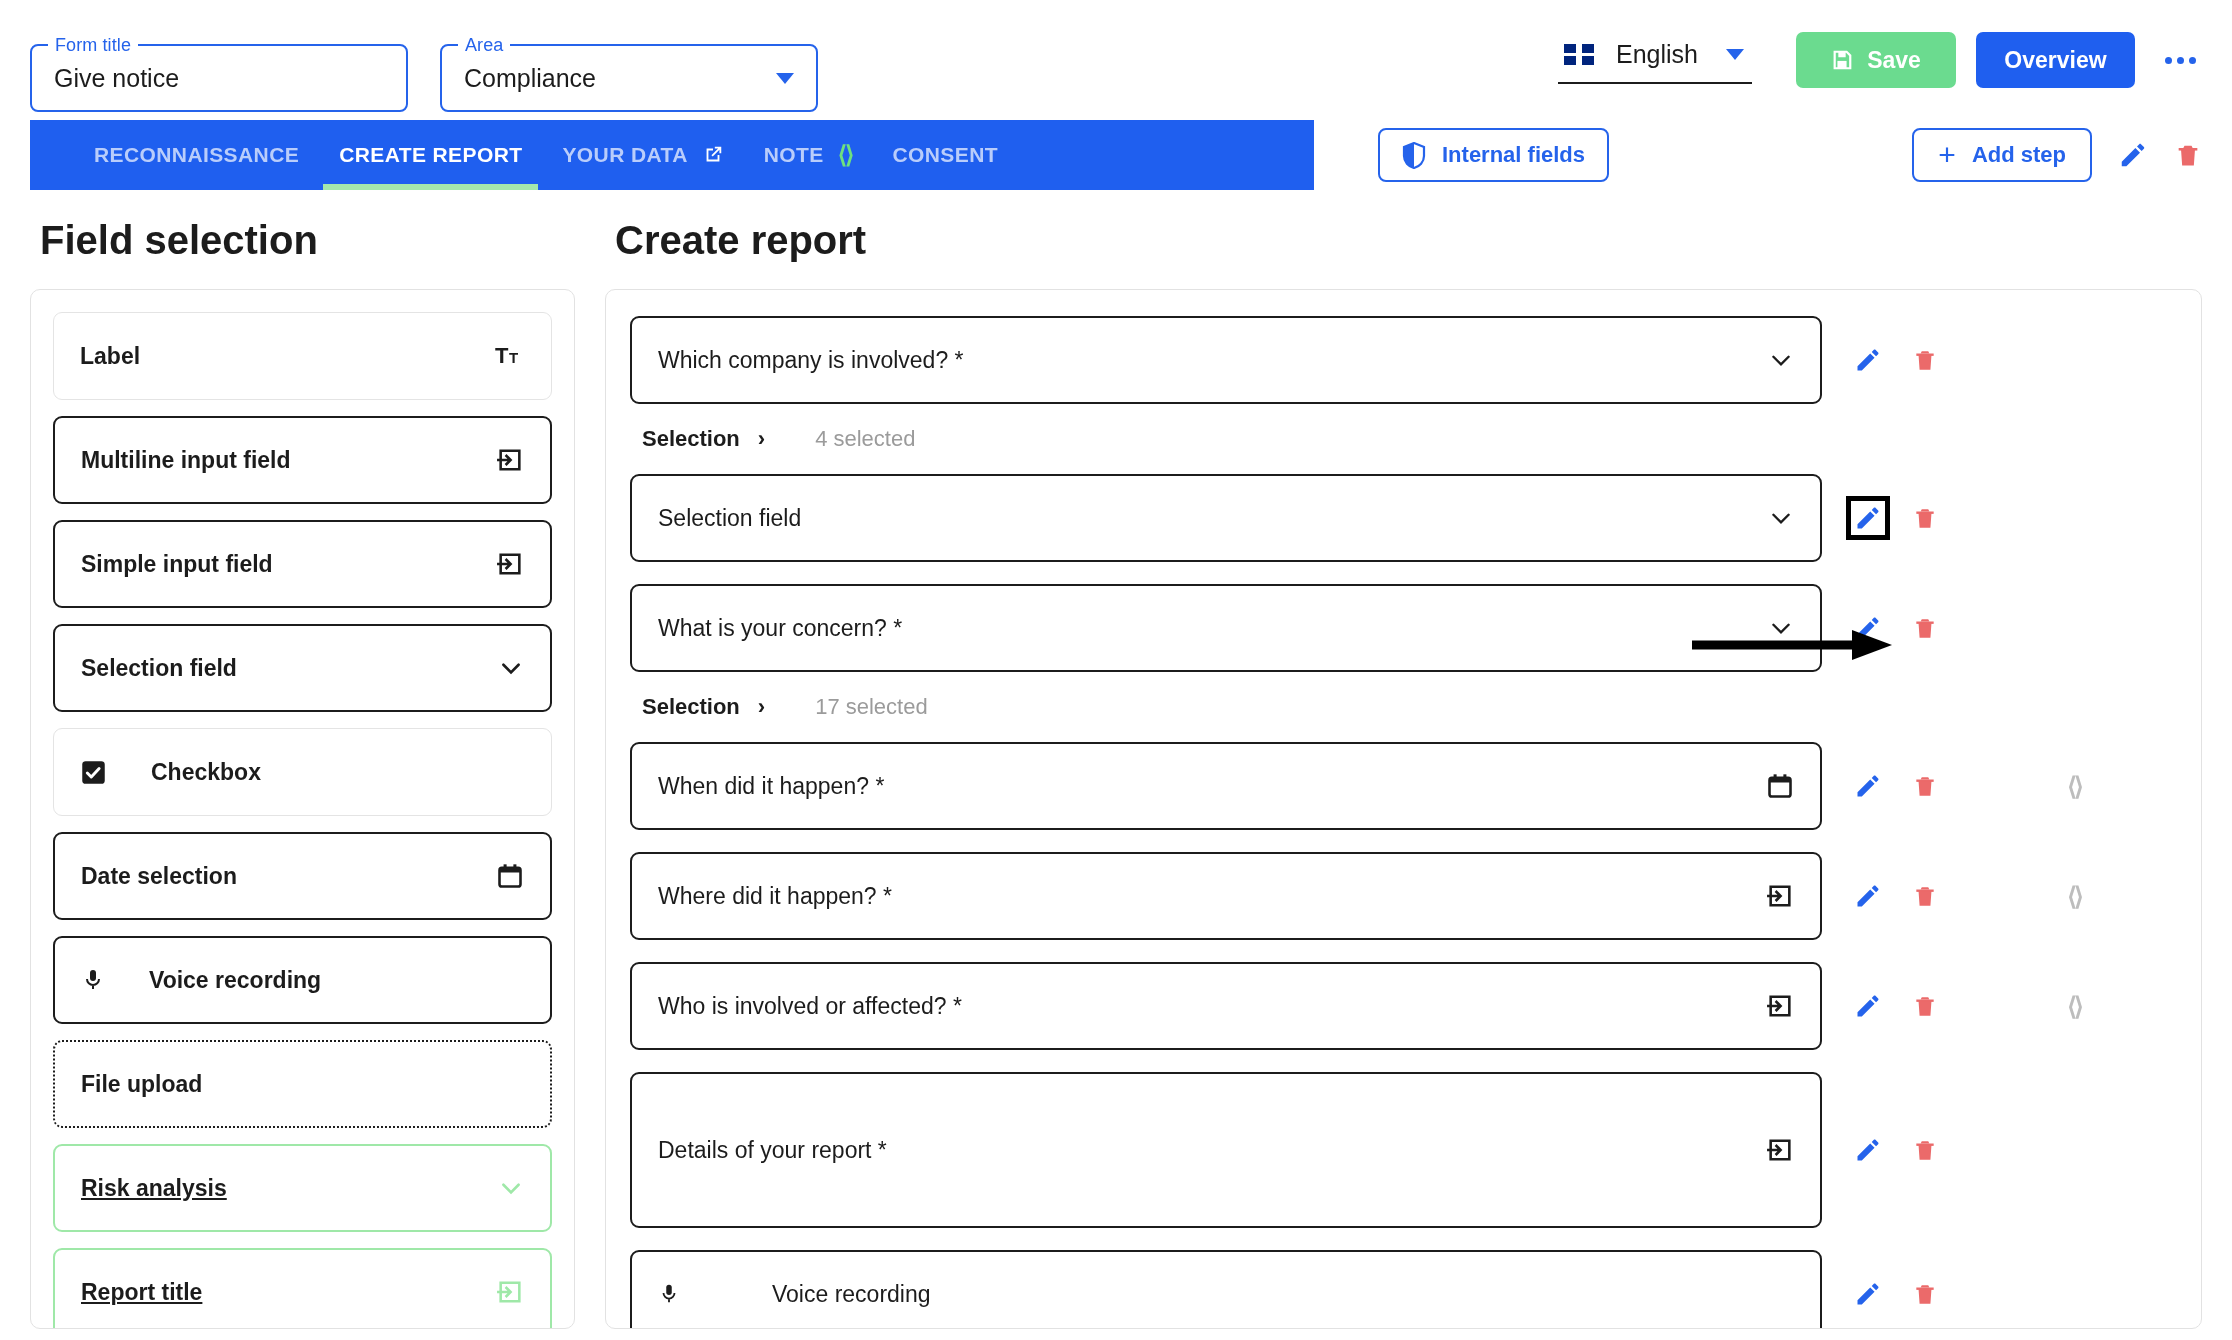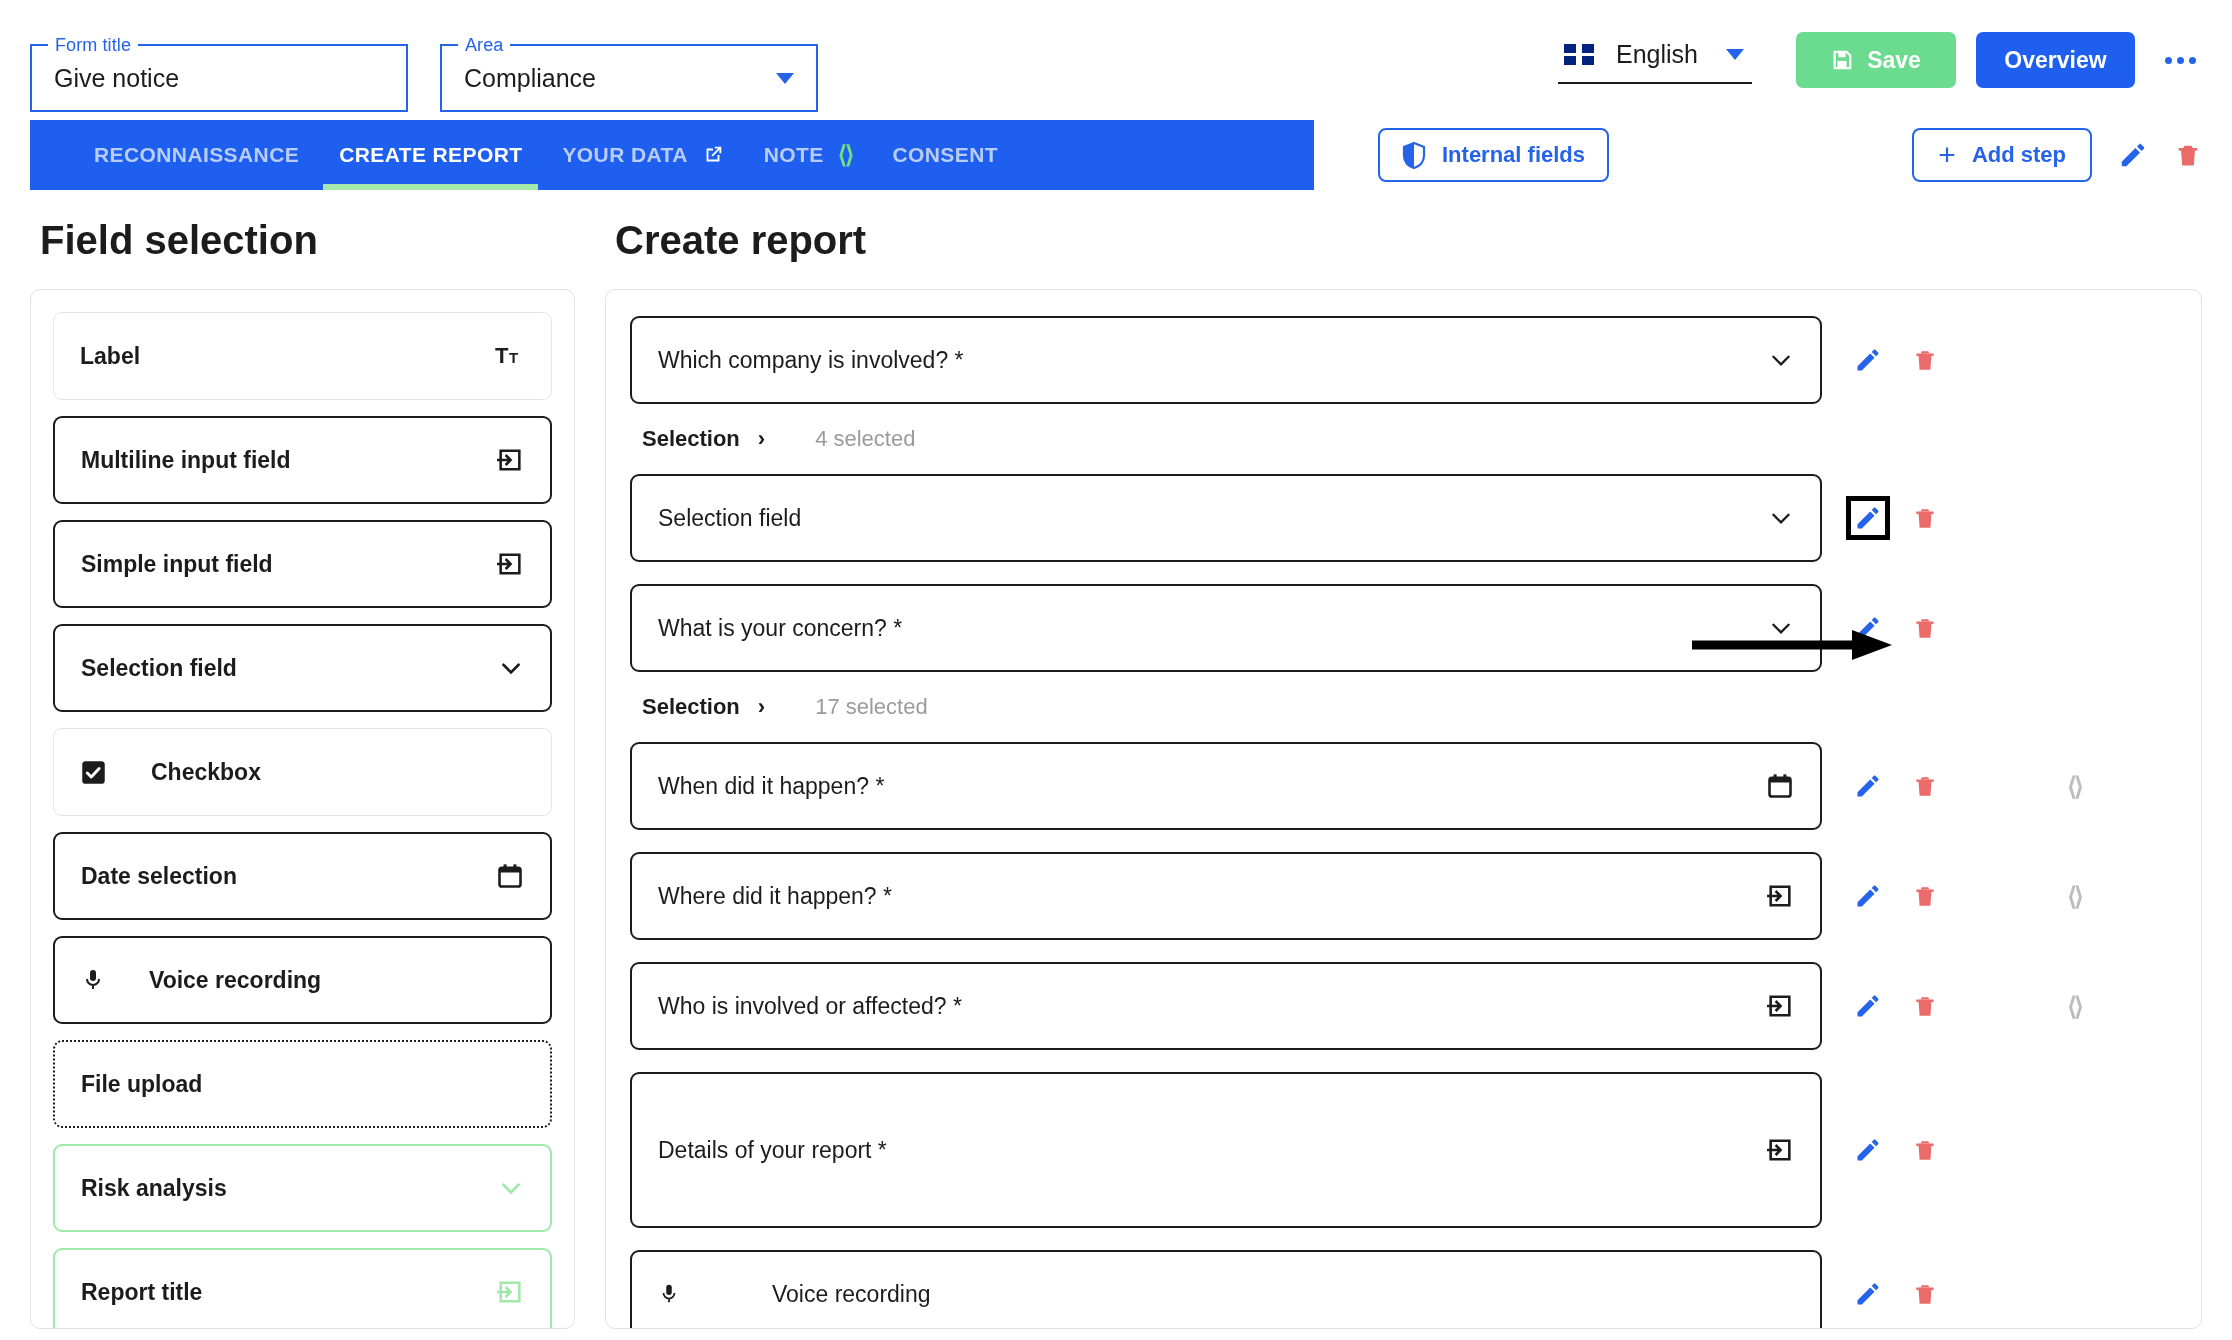--- a/index.html
+++ b/index.html
@@ -15,21 +15,21 @@
   .topbar {
     position: relative;
     height: 120px;
     display: flex;
     align-items: center;
     padding: 0 30px;
   }
   .outlined-field {
     position: relative;
     border: 2px solid #2563eb;
-    border-radius: 0;
+    border-radius: 8px;
     height: 68px;
     display: flex;
     align-items: center;
     padding: 0 22px;
     margin-top: 36px;
   }
   .outlined-field .legend {
     position: absolute;
     top: -11px; left: 16px;
     background: #ffffff;
@@ -176,21 +176,21 @@
     height: 88px;
     margin-bottom: 16px;
     padding: 0 26px;
     display: flex; align-items: center;
     font-size: 23px; font-weight: bold;
     cursor: grab;
     background: #fff;
   }
   .card.light { border: 1px solid #e4e4e4; font-weight: bold; }
   .card.dotted { border: 2px dotted #1c1c1c; }
-  .card.green { border: 2px solid #9fe8a8; }
+  .card.green { border: 2px solid #9fe8a8; text-decoration: underline; }
   .card .sp { margin-left: auto; display: flex; align-items: center; }
   .card .lead { margin-right: 44px; display: flex; align-items: center; }
 
   .main { flex: 1; min-width: 0; }
   .main-panel {
     border: 1px solid #e2e2e2;
     border-radius: 10px;
     height: 1040px;
     padding: 26px 8px 0 0;
     overflow: hidden;

